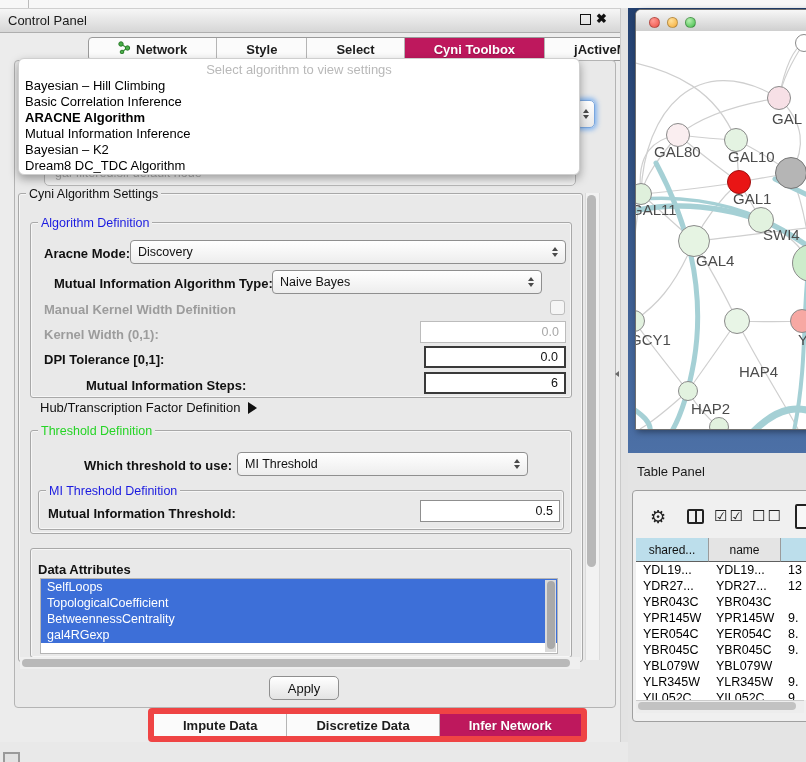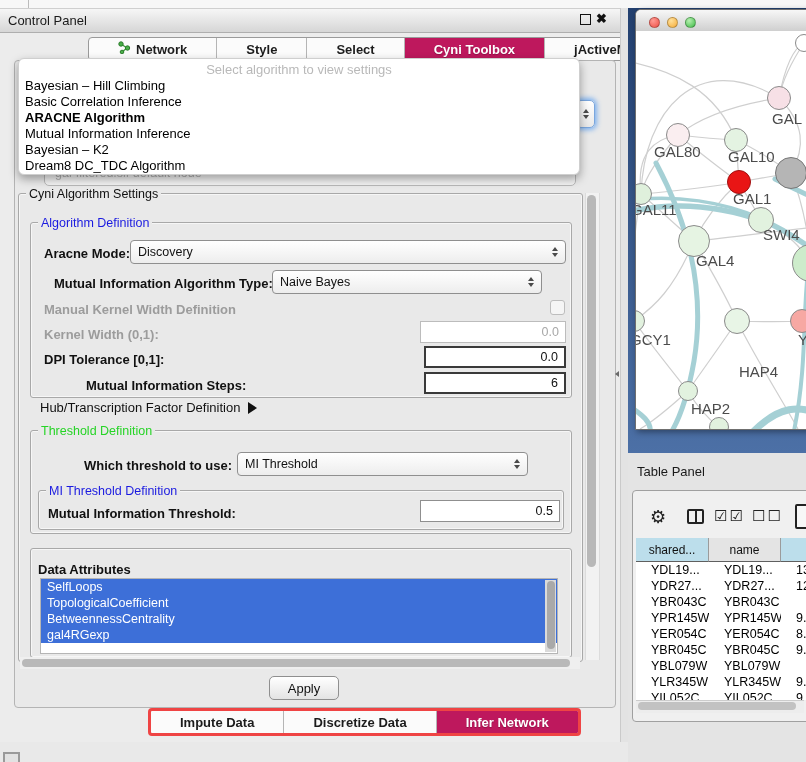--- a/index.html
+++ b/index.html
@@ -86,21 +86,21 @@
 
   .attr-list{left:40px;top:578px;width:516px;height:74px;background:#fff;border:1px solid #b5b5b5;overflow:hidden;}
   .attr-row{height:16px;line-height:16px;background:#3d6fd8;color:#fff;font-size:12.5px;padding-left:6px;white-space:nowrap;}
   .attr-sb{position:absolute;right:1px;top:1px;width:11px;height:72px;background:#dadada;}
   .attr-thumb{position:absolute;right:2px;top:2px;width:8px;height:68px;background:#a9a9a9;border-radius:4px;}
 
   .apply-btn{left:269px;top:676px;width:68px;height:22px;border:1px solid #8f8f8f;border-radius:5px;
     background:linear-gradient(#ffffff,#e3e3e3);font-size:13px;color:#111;
     display:flex;align-items:center;justify-content:center;}
 
-  .btabbar{left:148px;top:708px;height:22px;display:flex;border:3px solid #ef4444;border-radius:4px;
+  .btabbar{left:148px;top:708px;height:22px;display:flex;border:6px solid #ef4444;border-radius:4px;
     background:#fbfbfb;overflow:hidden;font-size:13px;font-weight:bold;color:#1c1c1c;}
 
   
   .gutter{left:620px;top:8px;width:8px;height:734px;background:#e3e3e3;border-left:1px solid #cacaca;}
   .gut-arrow{left:615px;top:371px;width:0;height:0;border-top:3px solid transparent;border-bottom:3px solid transparent;border-right:4px solid #6a6a6a;}
 
   
   .desktop{left:628px;top:8px;width:178px;height:445px;background:linear-gradient(#23406f,#4c70a6);}
   .netwin{left:635px;top:9px;width:175px;height:419px;border:1px solid #6f6f6f;border-radius:6px 0 0 0;
     overflow:hidden;background:#fff;box-shadow:2px 2px 6px rgba(0,0,0,.4);}
@@ -123,21 +123,21 @@
   .colsicon:before{content:"";position:absolute;left:5.5px;top:0;width:2px;height:11px;background:#222;}
   .cbpair{left:714px;top:507px;font-size:15px;color:#222;letter-spacing:2px;}
   .docicon{left:795px;top:504px;width:14px;height:21px;border:2px solid #222;border-radius:2px 6px 2px 2px;background:#f7f7f7;}
 
   .thead{left:636px;top:538px;height:24px;display:flex;font-size:12px;color:#111;}
   .th{display:flex;align-items:center;justify-content:center;border-right:1px solid #9b9b9b;border-bottom:1px solid #5f5f5f;box-sizing:border-box;}
   .th.blue{background:#bcdeeb;}
   .th.gray{background:#e4e4e4;}
   .trows{left:636px;top:562px;width:172px;height:138px;background:#fff;overflow:hidden;font-size:12.5px;color:#000;}
   .trow{display:flex;height:16px;line-height:16px;}
-  .td{padding-left:15px;box-sizing:border-box;white-space:nowrap;overflow:hidden;}
+  .td{padding-left:7px;box-sizing:border-box;white-space:nowrap;overflow:hidden;}
   .td.c1{width:73px;}
   .td.c2{width:72px;}
   .td.c3{width:27px;}
   .tp-hsb{left:636px;top:700px;width:168px;height:12px;background:#ededed;border-top:1px solid #ccc;}
   .tp-hthumb{left:638px;top:702px;width:158px;height:8px;background:#c2c2c2;border-radius:4px;}
 
   .corner-ico{left:3px;top:752px;width:13px;height:14px;border:2px solid #9a9a9a;background:#e2e2e2;}
 </style>
 </head>
 <body>

